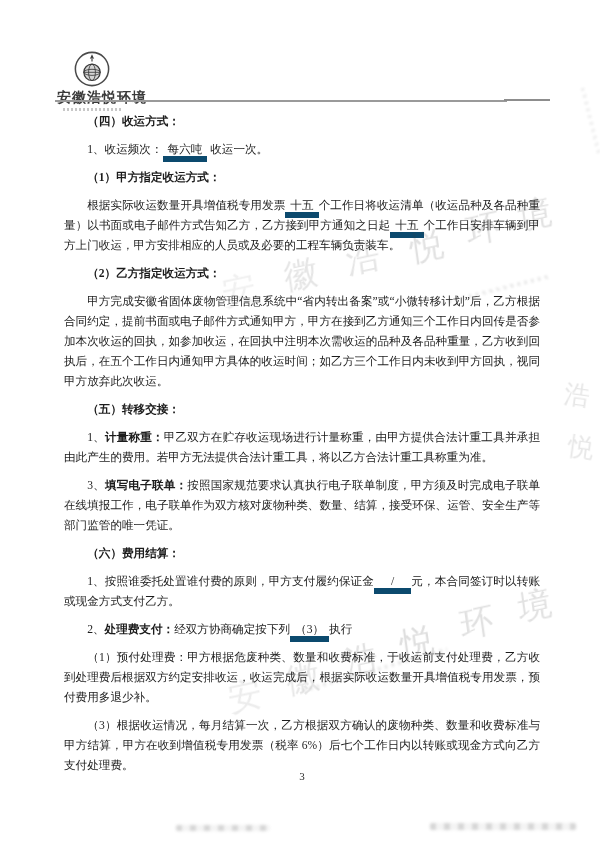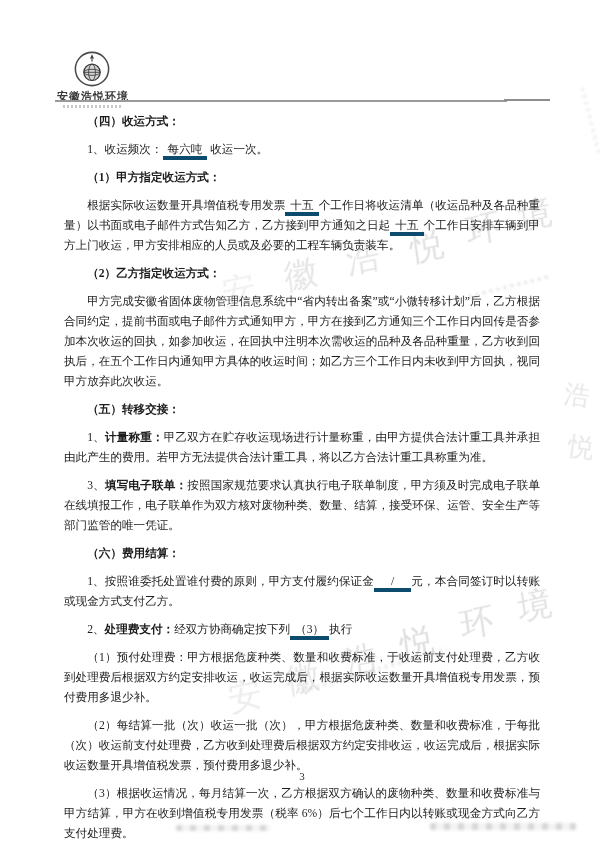--- a/index.html
+++ b/index.html
@@ -9,40 +9,40 @@
     background:#ffffff;
     margin:0 auto;
     overflow:hidden;
     font-family:"Liberation Serif","DejaVu Serif",serif;
     color:#1c1c1c;
   }
   
   #logo-block{position:absolute;left:57px;top:50px;width:70px;text-align:center;}
   #logo-svg{display:block;margin:0 auto;width:38px;height:38px;}
   #logo-caption{
-    margin-top:1px;font-size:11px;font-weight:bold;letter-spacing:1px;
+    margin-top:1px;font-size:14px;font-weight:bold;letter-spacing:1px;
     color:#3a3a3a;white-space:nowrap;
     font-family:"Liberation Sans","DejaVu Sans",sans-serif;
   }
   #logo-subline{
     margin:1px auto 0;width:58px;height:3px;opacity:.55;
     background:repeating-linear-gradient(90deg,#9a9a9a 0 2px,transparent 2px 4px);
   }
   .header-rule{position:absolute;height:2px;background:#9a9a9a;}
   #header-rule-left{left:55px;top:100px;width:452px;}
   #header-rule-right{left:504px;top:99px;width:46px;background:#8d8d8d;}
   
   #document-body{
     position:absolute;left:56px;top:104px;width:492px;
     font-size:11.6px;line-height:20px;
     text-align:justify;text-justify:inter-character;
   }
   .para{margin:8px;text-indent:2em;}
   .b{font-weight:bold;}
-  .u{border-bottom:4px solid #0c4a6e;padding:0 5px;}
+  .u{border-bottom:6px solid #0c4a6e;padding:0 5px;}
   .u.wide{padding:0 17px;}
   #page-number{
     position:absolute;left:56px;top:770px;width:492px;
     text-align:center;font-size:11px;color:#2a2a2a;
   }
   
   .wm-char{
     position:absolute;
     font-family:"DejaVu Serif","Liberation Serif",serif;
     font-size:34px;color:#3c3c3c;
@@ -101,21 +101,20 @@
       <p class="para"><span>根据实际收运数量开具增值税专用发票</span><span class="u">十五</span><span>个工作日将收运清单（收运品种及各品种重量）以书面或电子邮件方式告知乙方，乙方接到甲方通知之日起</span><span class="u">十五</span><span>个工作日安排车辆到甲方上门收运，甲方安排相应的人员或及必要的工程车辆负责装车。</span></p>
       <p class="para"><span class="b">（2）乙方指定收运方式：</span></p>
       <p class="para"><span>甲方完成安徽省固体废物管理信息系统中“省内转出备案”或“小微转移计划”后，乙方根据合同约定，提前书面或电子邮件方式通知甲方，甲方在接到乙方通知三个工作日内回传是否参加本次收运的回执，如参加收运，在回执中注明本次需收运的品种及各品种重量，乙方收到回执后，在五个工作日内通知甲方具体的收运时间；如乙方三个工作日内未收到甲方回执，视同甲方放弃此次收运。</span></p>
       <p class="para"><span class="b">（五）转移交接：</span></p>
       <p class="para"><span>1、</span><span class="b">计量称重：</span><span>甲乙双方在贮存收运现场进行计量称重，由甲方提供合法计重工具并承担由此产生的费用。若甲方无法提供合法计重工具，将以乙方合法计重工具称重为准。</span></p>
       <p class="para"><span>3、</span><span class="b">填写电子联单：</span><span>按照国家规范要求认真执行电子联单制度，甲方须及时完成电子联单在线填报工作，电子联单作为双方核对废物种类、数量、结算，接受环保、运管、安全生产等部门监管的唯一凭证。</span></p>
       <p class="para"><span class="b">（六）费用结算：</span></p>
       <p class="para"><span>1、按照谁委托处置谁付费的原则，甲方支付履约保证金</span><span class="u wide">/</span><span>元，本合同签订时以转账或现金方式支付乙方。</span></p>
       <p class="para"><span>2、</span><span class="b">处理费支付：</span><span>经双方协商确定按下列</span><span class="u">（3）</span><span>执行</span></p>
       <p class="para"><span>（1）预付处理费：甲方根据危废种类、数量和收费标准，于收运前支付处理费，乙方收到处理费后根据双方约定安排收运，收运完成后，根据实际收运数量开具增值税专用发票，预付费用多退少补。</span></p>
-      <p class="para"><span>（2）每结算一批（次）收运一批（次），甲方根据危废种类、数量和收费标准，于每批（次）收运前支付处理费，乙方收到处理费后根据双方约定安排收运，收运完成后，根据实际收运数量开具增值税发票，预付费用多退少补。</span></p>
       <p class="para"><span>（3）根据收运情况，每月结算一次，乙方根据双方确认的废物种类、数量和收费标准与甲方结算，甲方在收到增值税专用发票（税率 6%）后七个工作日内以转账或现金方式向乙方支付处理费。</span></p>
     </div>
 
   <div id="page-number">3</div>
 
   <div class="smudge" id="smudge-left"></div>
   <div class="smudge" id="smudge-right"></div>
 
 <span class="wm-char" style="left: 222px; top: 268px; opacity: 0.07;">安</span>
     <span class="wm-char" style="left: 284px; top: 252px; opacity: 0.13;">徽</span>

